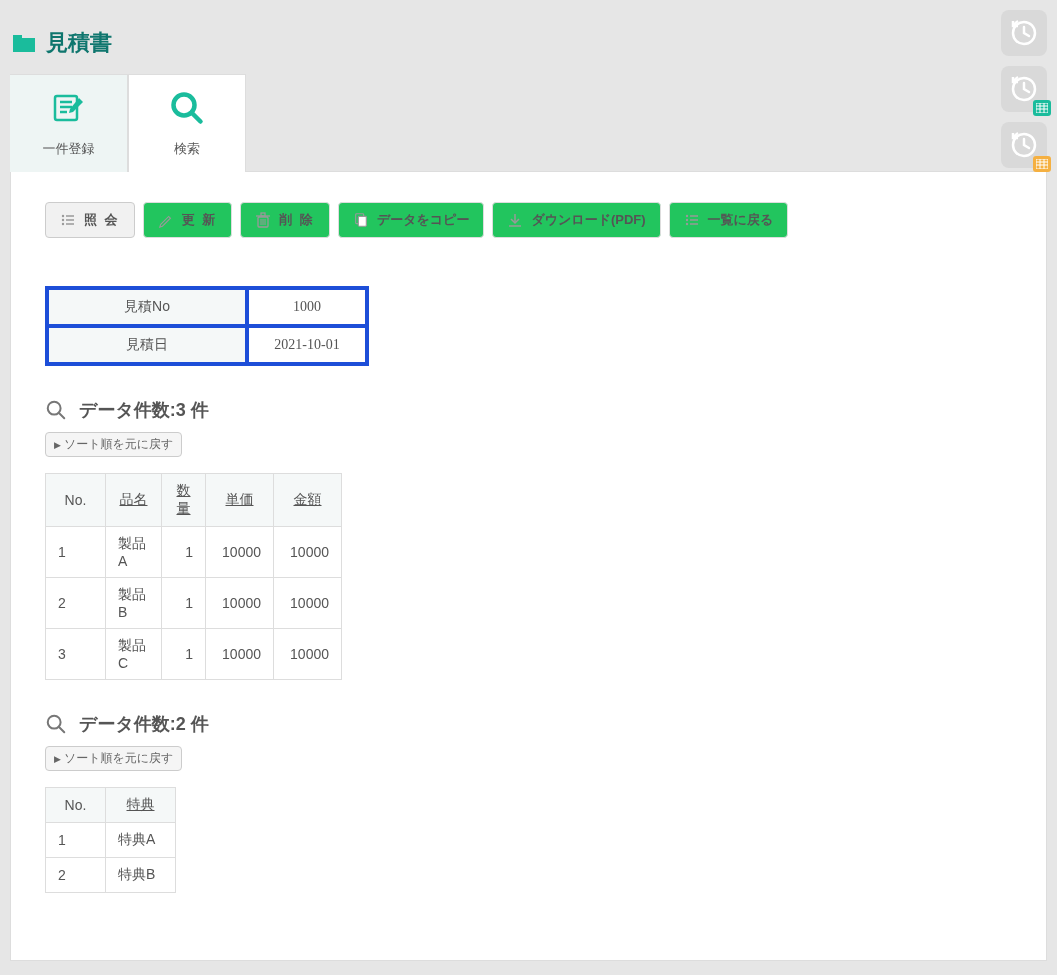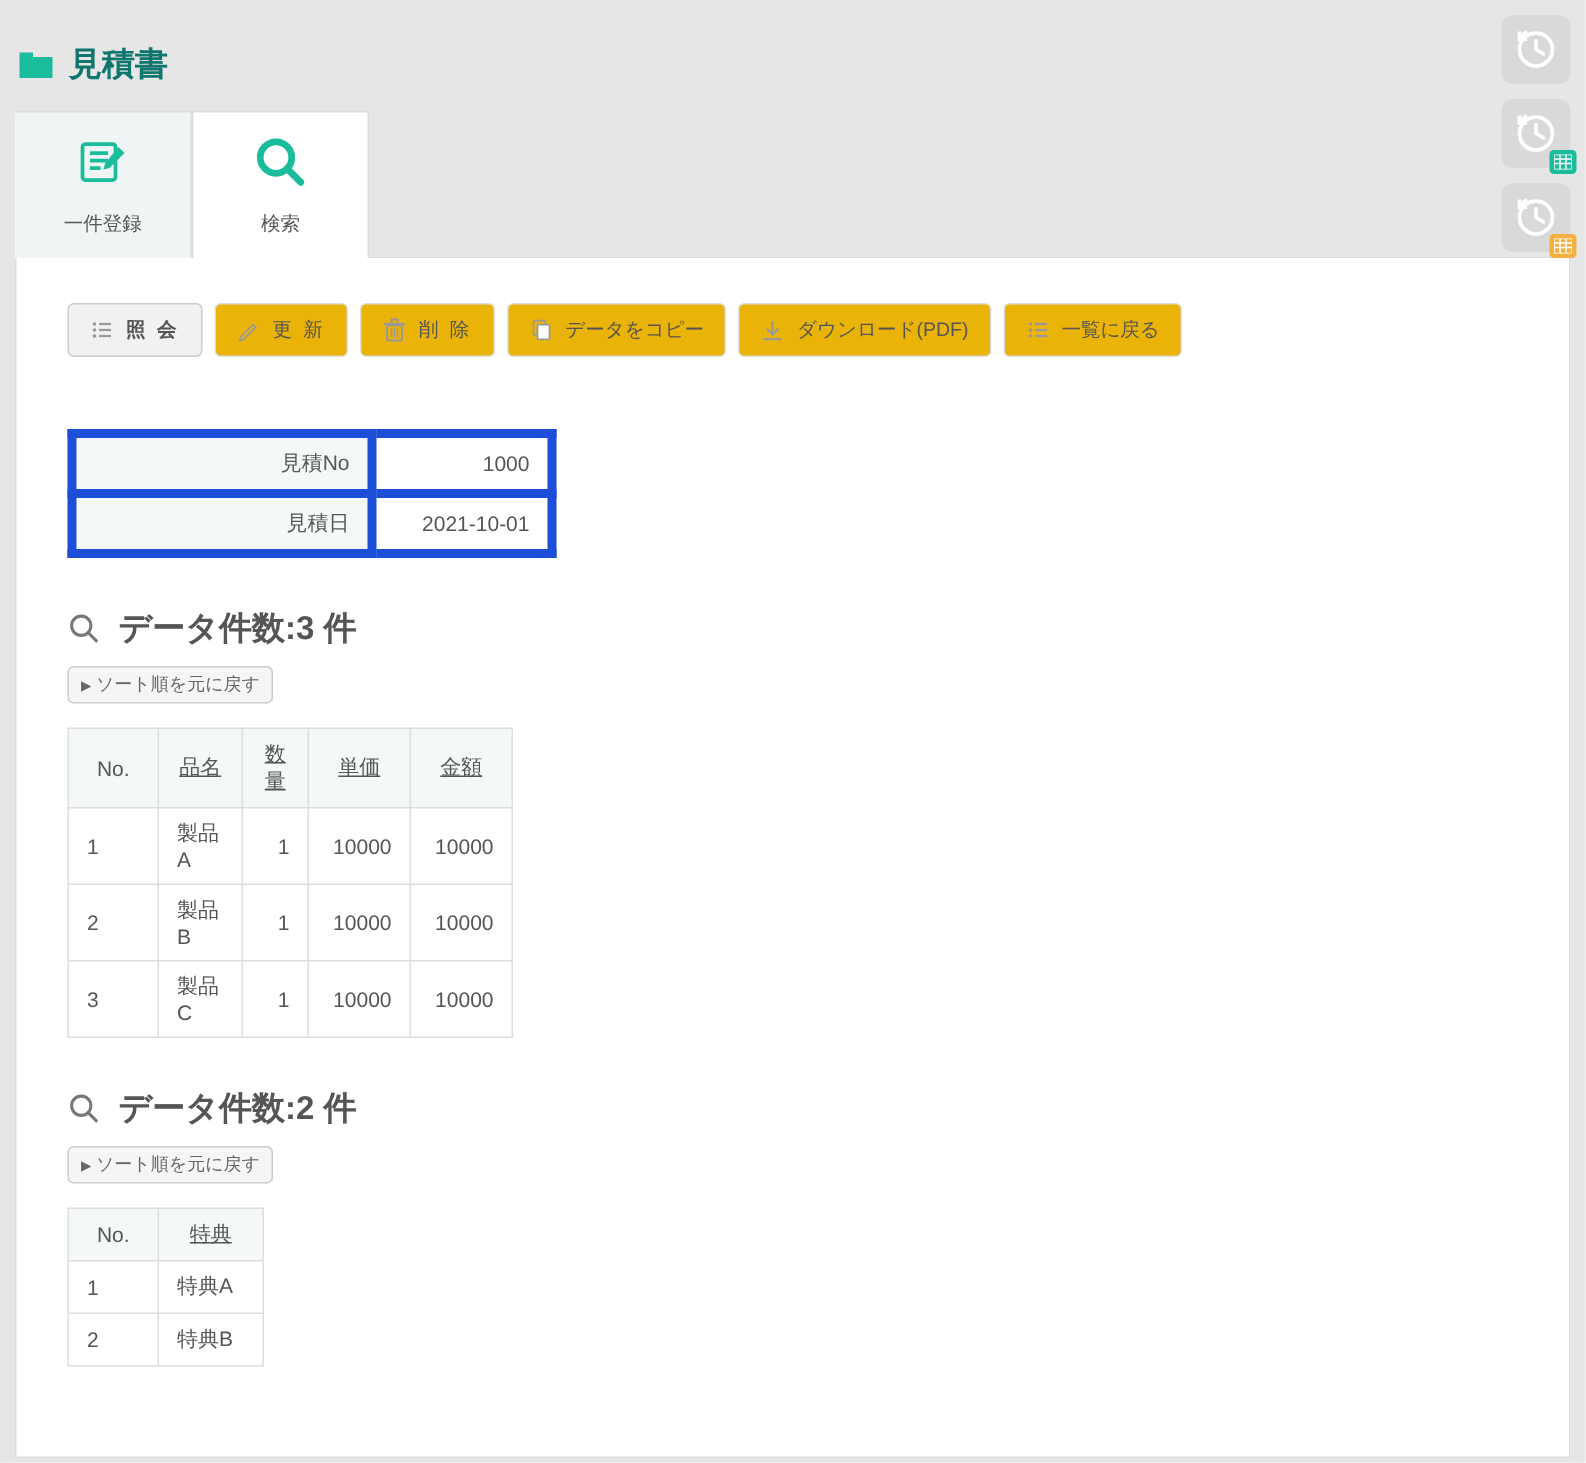--- a/index.html
+++ b/index.html
@@ -71,62 +71,63 @@
   .toolbar {
     display: flex;
     gap: 8px;
     flex-wrap: wrap;
   }
   .btn {
     display: inline-flex;
     align-items: center;
     gap: 8px;
     border: 1px solid #ddd;
-    background: #eab308;
+    background: #22c55e;
     border-radius: 4px;
     padding: 8px 14px;
     font-size: 13px;
     color: #555;
     cursor: pointer;
     letter-spacing: 2px;
+    font-weight: bold;
   }
   .btn.nowrap { letter-spacing: 0; }
   .btn.active {
     background: #f1f1f1;
     border-color: #ccc;
     font-weight: bold;
   }
   .btn svg { width: 16px; height: 16px; }
 
   
   .hd-table {
     margin-top: 48px;
     border-collapse: collapse;
   }
   .hd-table th, .hd-table td {
-    border: 6px solid #1d4ed8;
+    border: 4px solid #1d4ed8;
     padding: 8px 12px;
-    text-align: right;
+    text-align: center;
     font-weight: normal;
     font-size: 14px;
     margin-top: 11px;
   }
   .hd-table th {
     background: #f5f8f8;
     width: 200px;
   }
-  .hd-table td { min-width: 120px; background: #fff; }
+  .hd-table td { min-width: 120px; background: #fff; font-family: Liberation Serif, serif; }
 
   
   .sec-heading {
     display: flex;
     align-items: center;
     gap: 12px;
     margin-top: 32px;
-    font-size: 22px;
+    font-size: 18px;
     font-weight: bold;
     color: #555;
   }
   .sec-heading svg { width: 22px; height: 22px; }
 
   
   .small-btn {
     margin-top: 10px;
     display: inline-flex;
     align-items: center;

